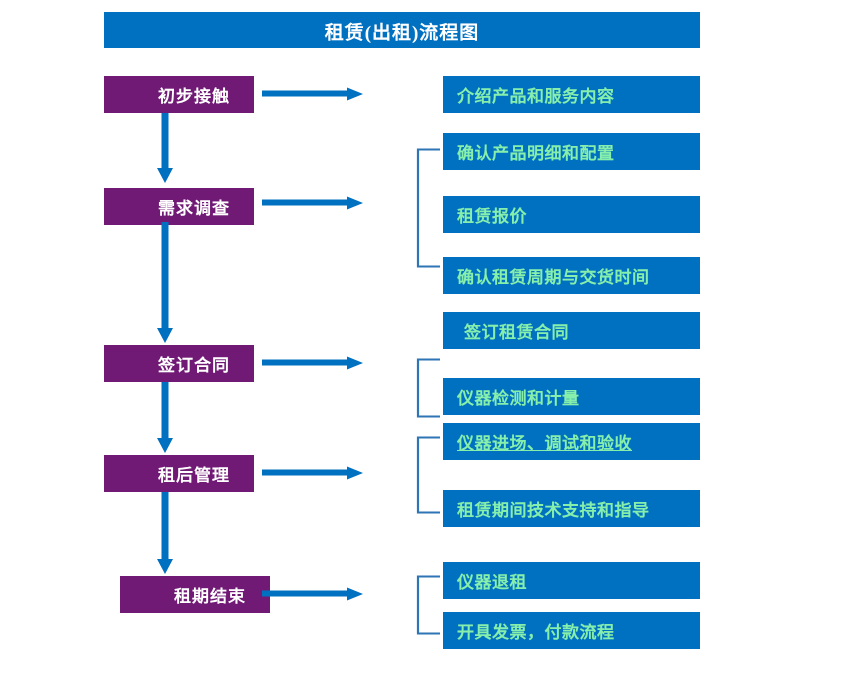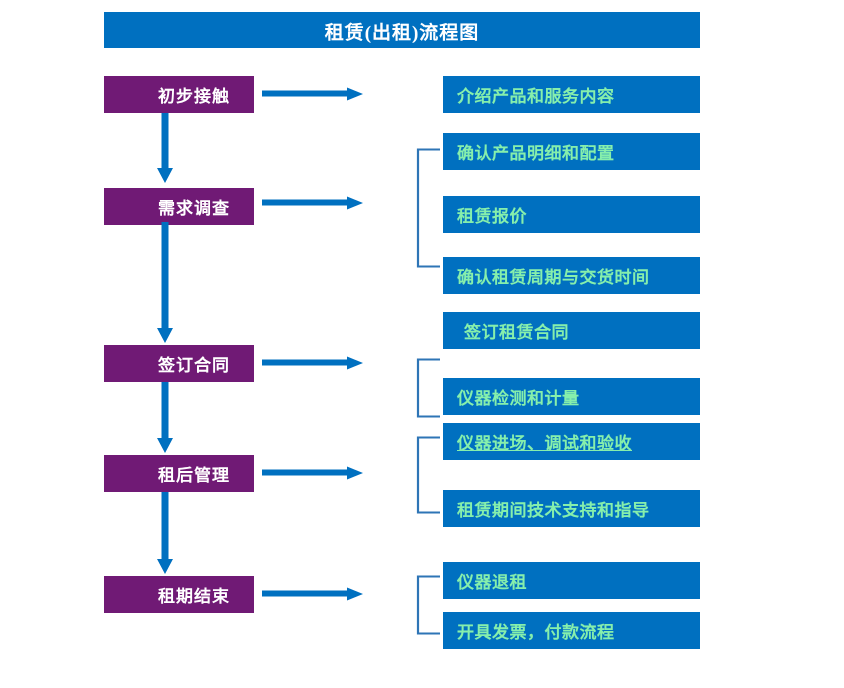--- a/index.html
+++ b/index.html
@@ -86,21 +86,21 @@
   <div class="title-banner">租赁(出租)流程图</div>
 
   <div class="stage-box" style="top:76px;">初步接触</div>
 
   <div class="stage-box" style="top:188px;font-family:Liberation Serif, serif;">需求调查</div>
 
   <div class="stage-box" style="top:345px;">签订合同</div>
 
   <div class="stage-box" style="top:455px;">租后管理</div>
 
-  <div class="stage-box" style="top:576px;">租期结束</div>
+  <div class="stage-box" style="top:576px;margin-left:16px;">租期结束</div>
 
   <div class="v-arrow" style="left:155px; top:113px;">
     <svg width="20" height="72" viewBox="0 0 20 72">
       <rect x="6.5" y="0" width="7" height="57" fill="#0070C0"></rect>
       <polygon points="2,55 18,55 10,70" fill="#0070C0"></polygon>
     </svg>
   </div>
 
   <div class="v-arrow" style="left:155px; top:222px;">
     <svg width="20" height="123" viewBox="0 0 20 123">

